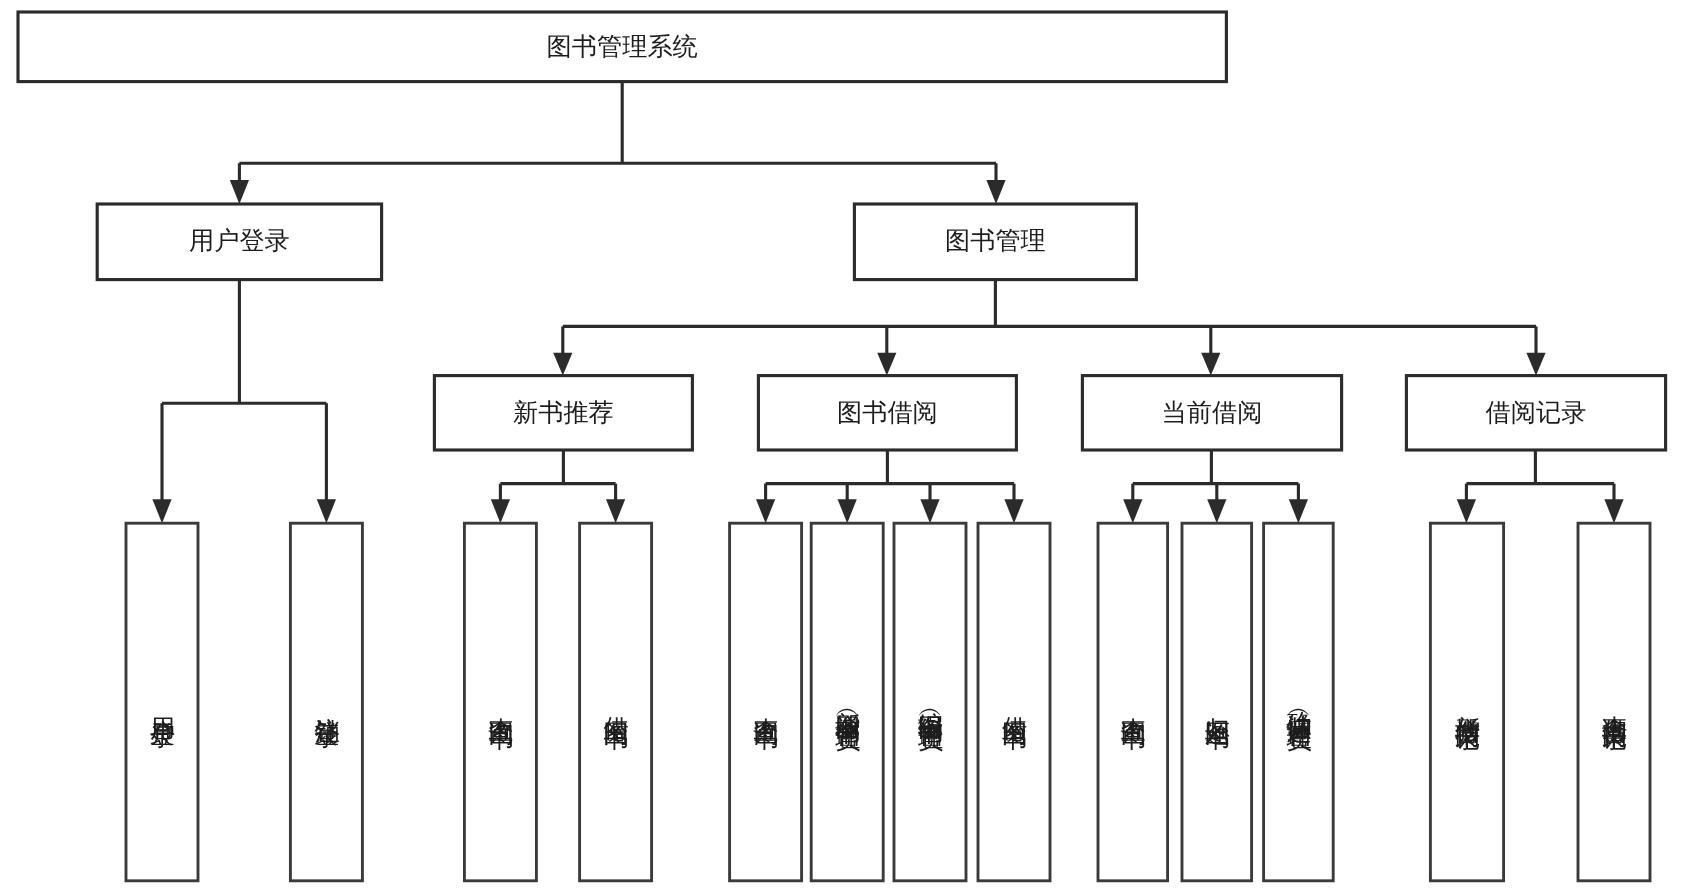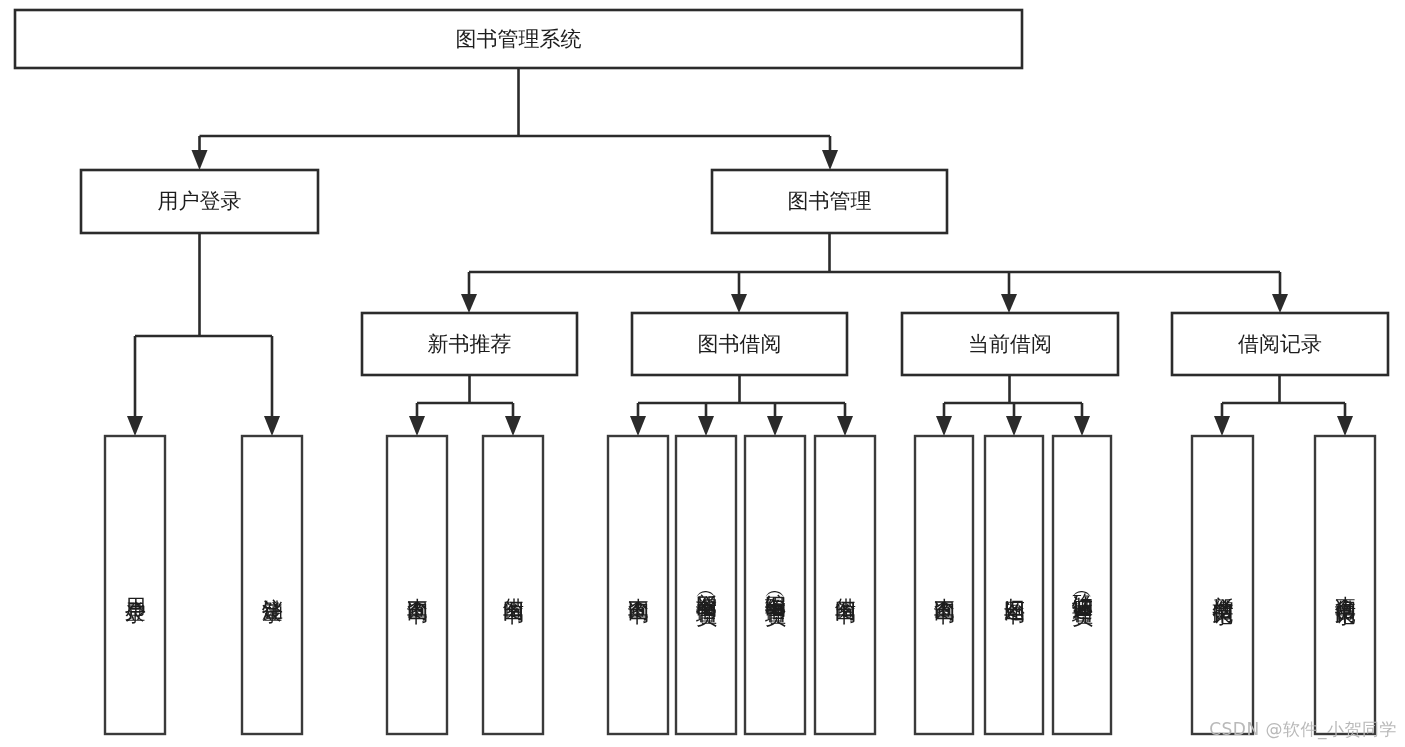--- a/index.html
+++ b/index.html
@@ -194,14 +194,13 @@
   <div class="leaf-label-wrap" style="left:608px; top:436px; width:60px; height:298px;">查询图书</div>
   <div class="leaf-label-wrap" style="left:676px; top:436px; width:60px; height:298px;">新增图书（管理员）</div>
   <div class="leaf-label-wrap" style="left:745px; top:436px; width:60px; height:298px;">编辑图书（管理员）</div>
   <div class="leaf-label-wrap" style="left:815px; top:436px; width:60px; height:298px;">借阅图书</div>
   <div class="leaf-label-wrap" style="left:915px; top:436px; width:58px; height:298px;">查询图书</div>
   <div class="leaf-label-wrap" style="left:985px; top:436px; width:58px; height:298px;">归还图书</div>
   <div class="leaf-label-wrap" style="left:1053px; top:436px; width:58px; height:298px;">确认归还（管理员）</div>
   <div class="leaf-label-wrap" style="left:1192px; top:436px; width:61px; height:298px;">新增借阅记录</div>
   <div class="leaf-label-wrap" style="left:1315px; top:436px; width:60px; height:298px;">查询借阅记录</div>
 
-  <div class="watermark">CSDN @软件_小贺同学</div>
 </div>
 
 </body></html>

